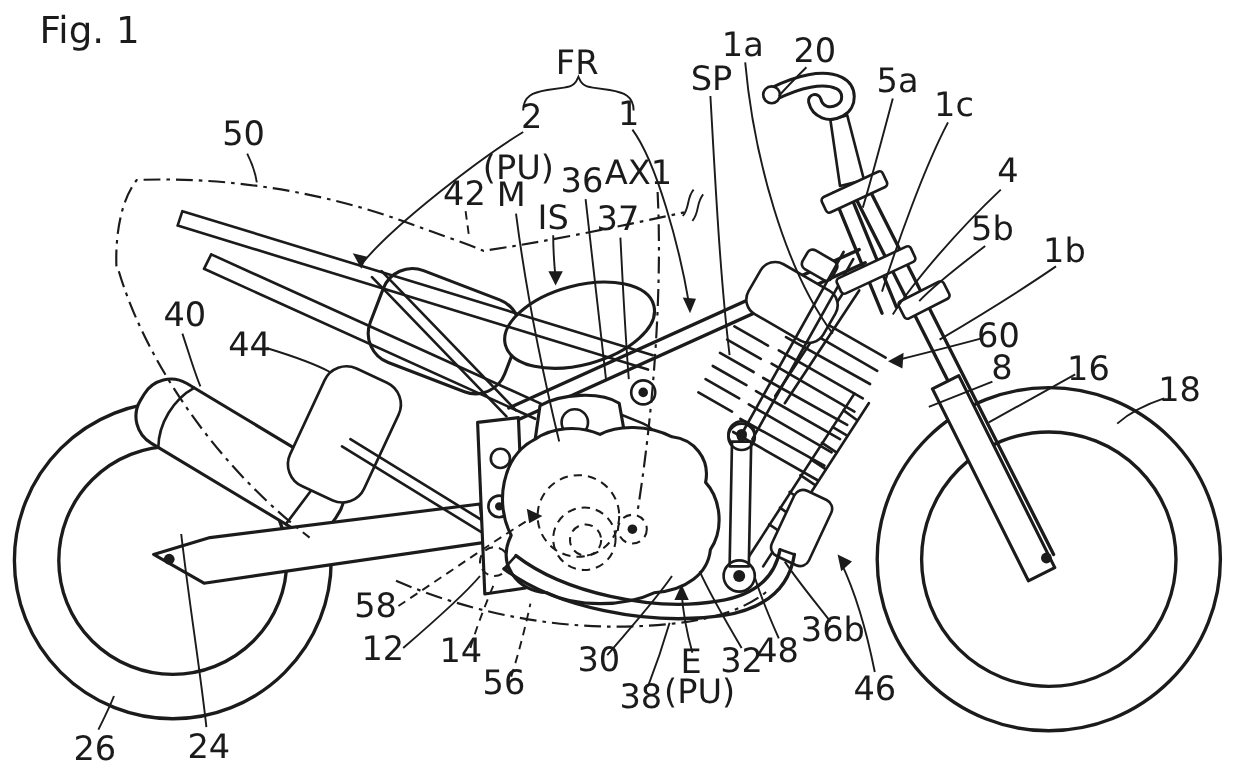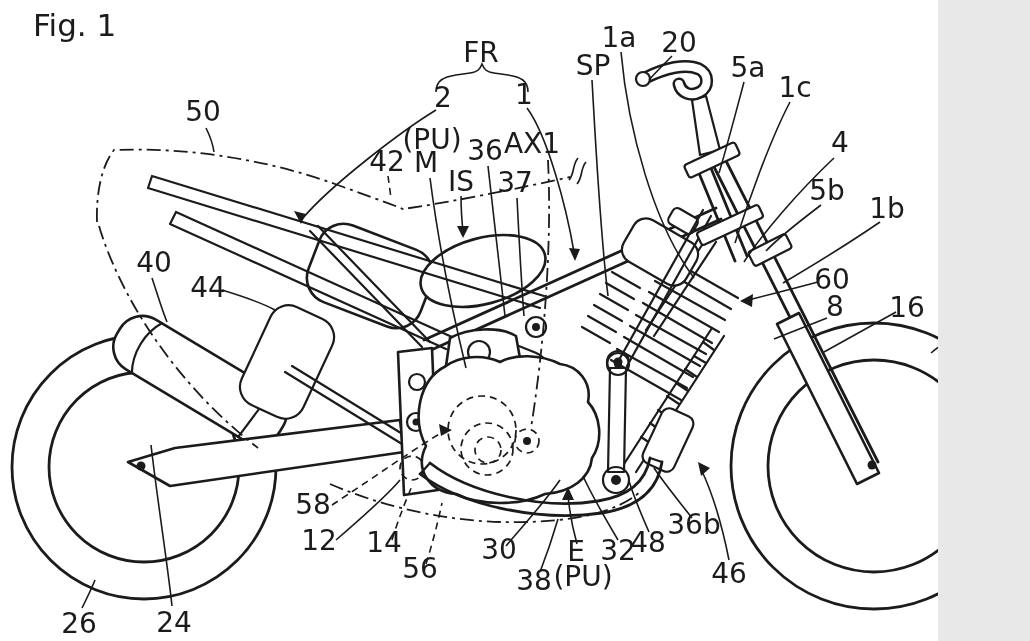--- a/index.html
+++ b/index.html
@@ -1,17 +1,17 @@
 <!DOCTYPE html>
 <html><head>
 <meta charset="utf-8">
 <style>
   html,body{margin:0;padding:0;background:#e8e8e8;}
   .canvas{
-    position:relative;width:938px;height:641px;background:#ffffff;
+    position:relative;width:1030px;height:641px;background:#ffffff;
     font-family:"DejaVu Sans", sans-serif;overflow:hidden;
   }
   svg{position:absolute;left:0;top:0;}
   svg *{vector-effect:none;}
   .outline{fill:none;stroke:#1b1b1b;stroke-width:2.8;stroke-linecap:round;stroke-linejoin:round;}
   .outline2{fill:none;stroke:#1b1b1b;stroke-width:2.2;stroke-linecap:round;stroke-linejoin:round;}
   .wfill{fill:#ffffff;stroke:#1b1b1b;stroke-width:2.6;stroke-linejoin:round;}
   .wfill2{fill:#ffffff;stroke:#1b1b1b;stroke-width:2.2;stroke-linejoin:round;}
   .dashdot{fill:none;stroke:#1b1b1b;stroke-width:1.8;stroke-dasharray:14 5 3 5;}
   .dashed{fill:none;stroke:#1b1b1b;stroke-width:1.7;stroke-dasharray:7 5;}

